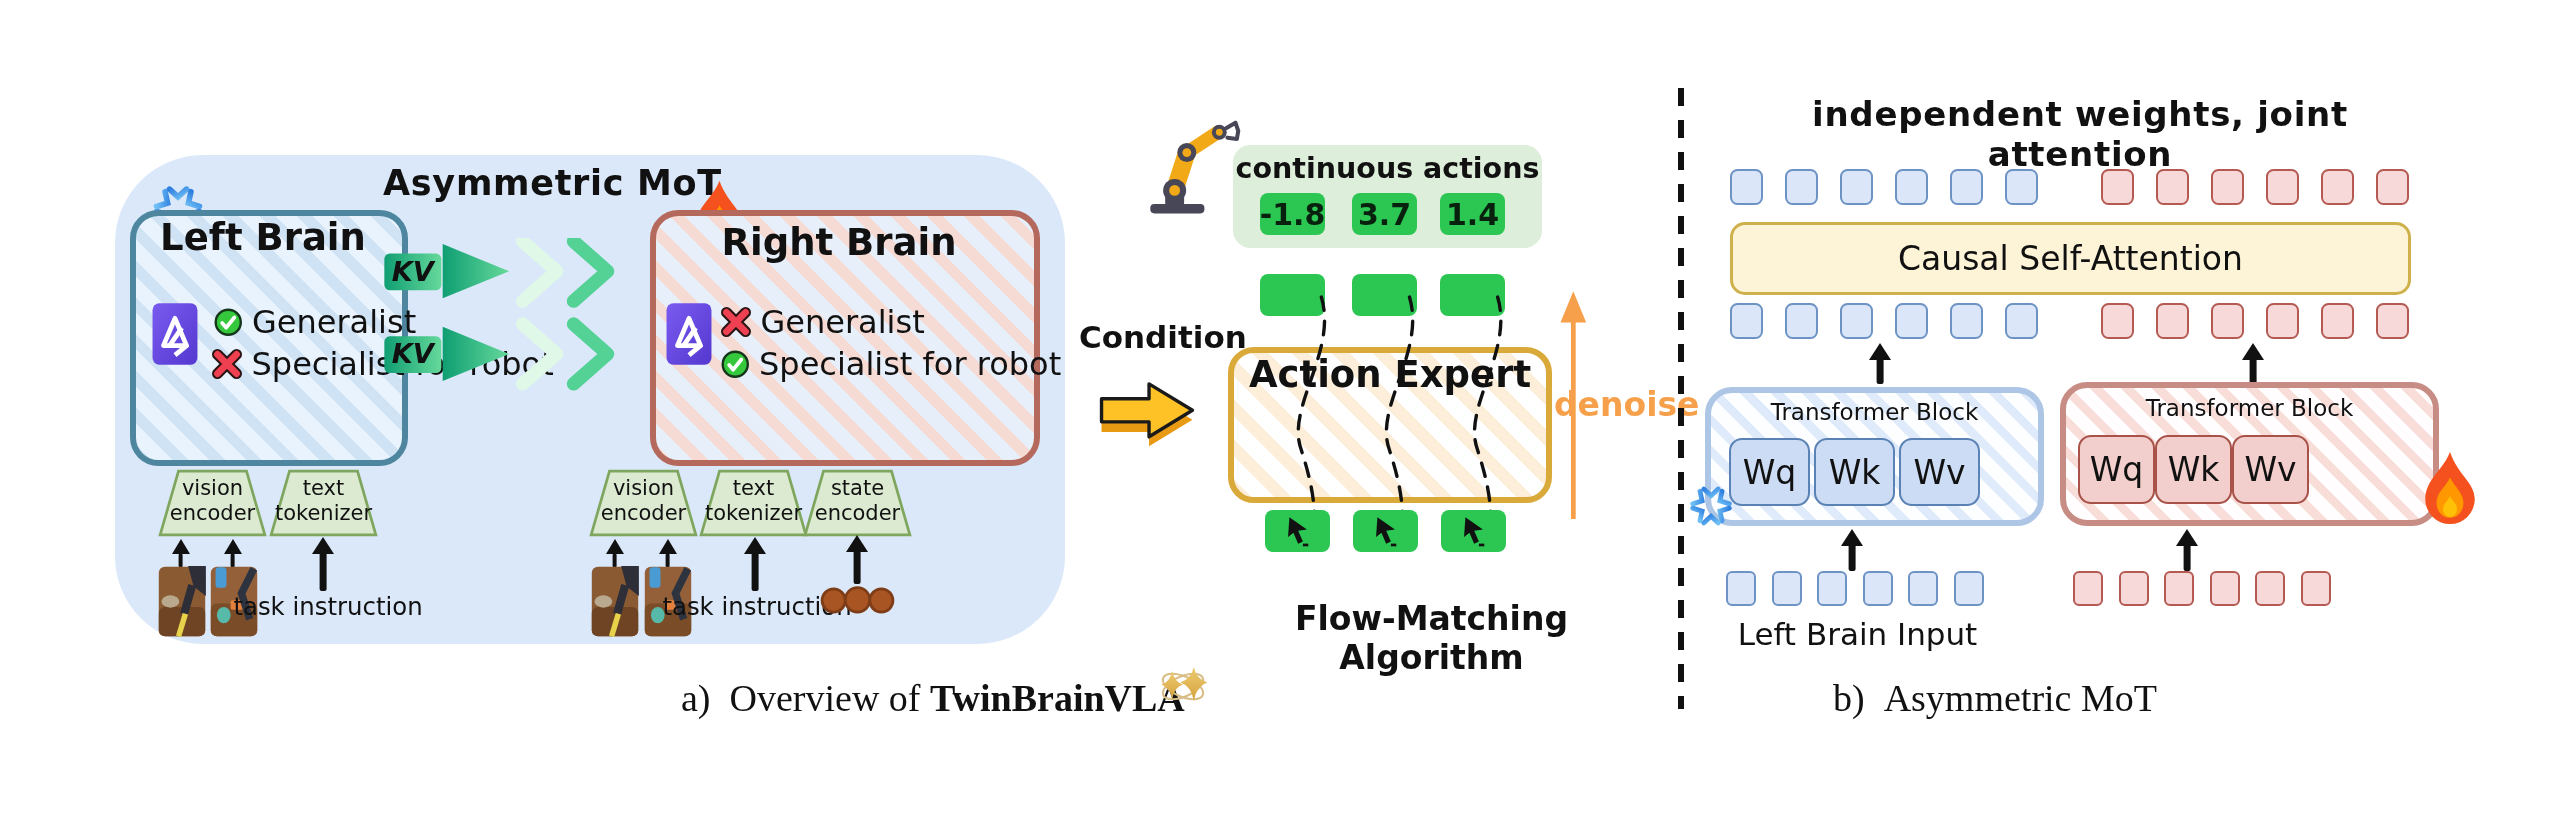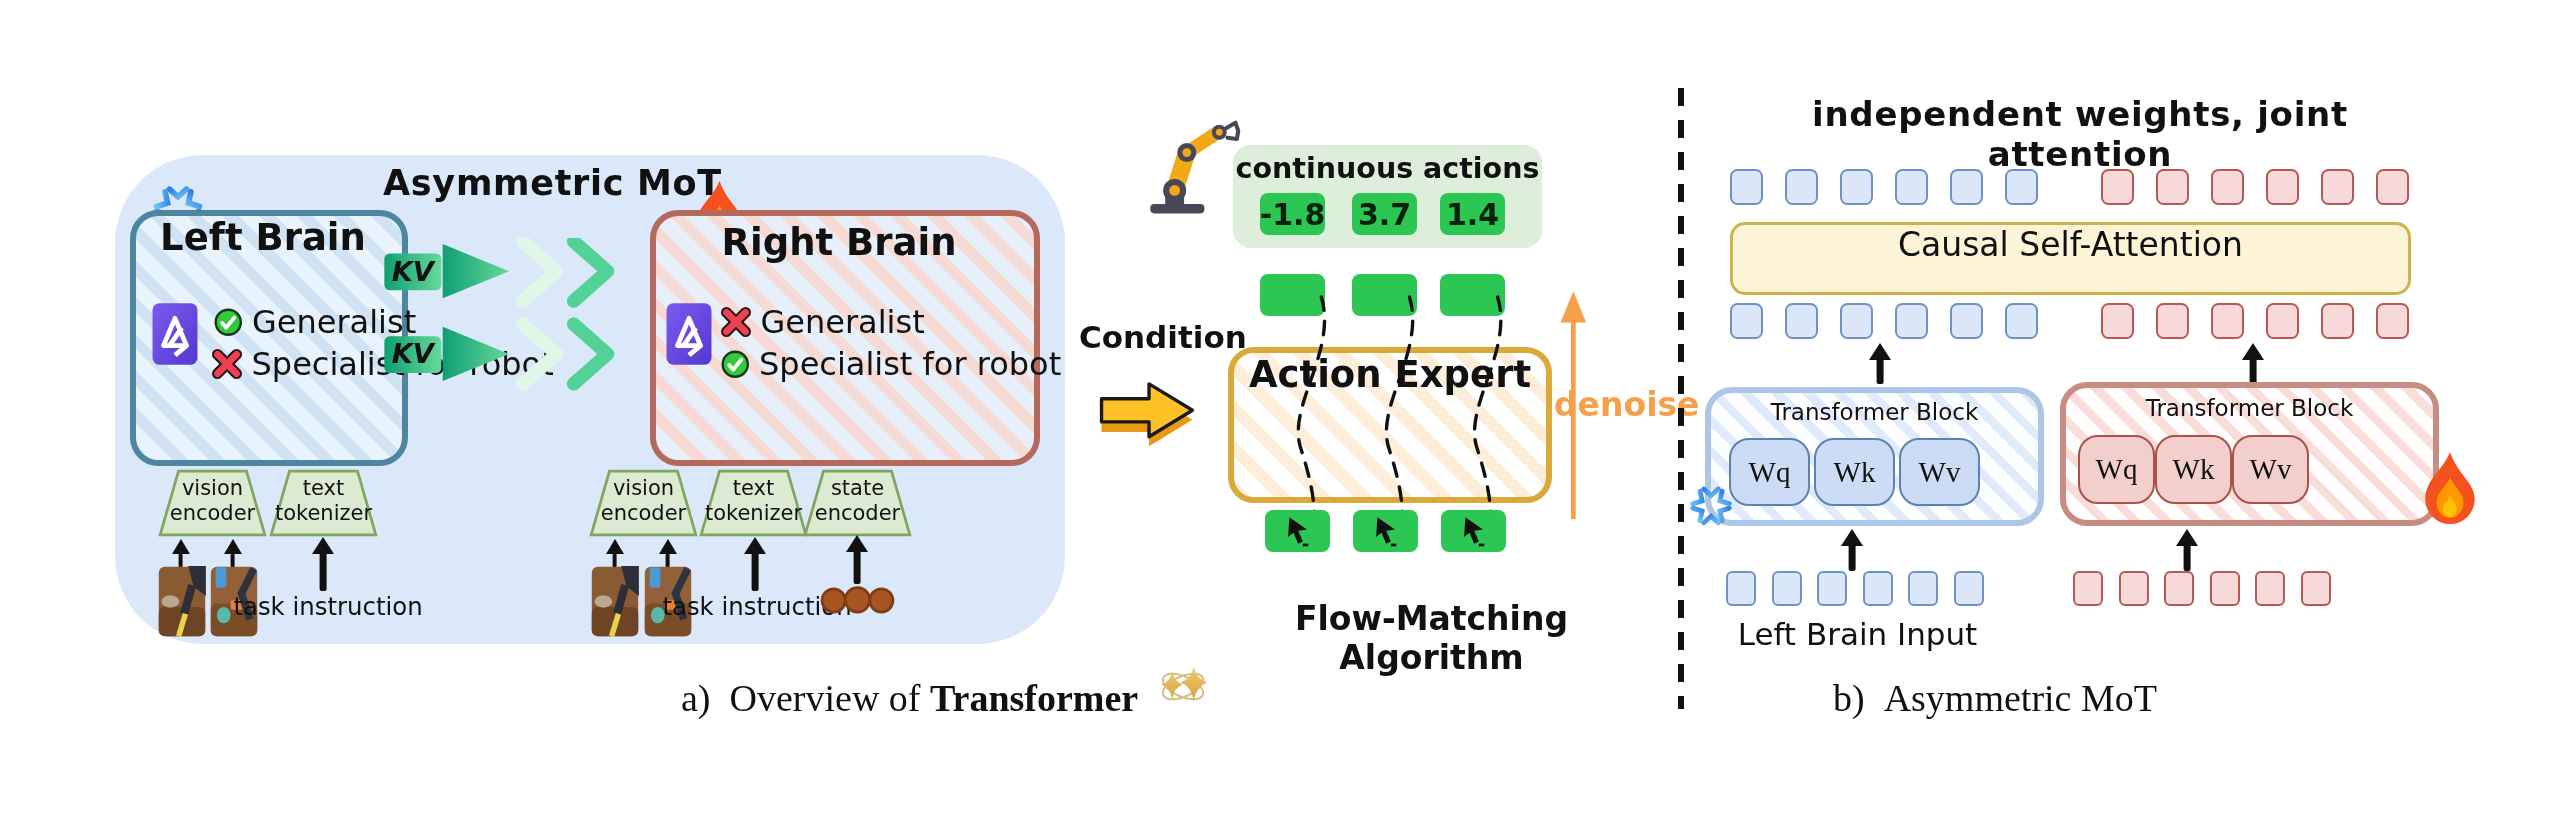--- a/index.html
+++ b/index.html
@@ -37,29 +37,29 @@
             display:flex;align-items:center;justify-content:center;font-size:30px;font-weight:600;color:#08210e;}
   .cont-box{left:1233px;top:145px;width:309px;height:103px;border-radius:17.6px;background:#ddeeda;}
   .action-expert{left:1228px;top:347px;width:312px;height:144px;border-radius:26px;border:6.1px solid #d9a93a;
       background:repeating-linear-gradient(45deg,#fdeeda 0 12.2px,#ffffff 12.2px 28.5px);
       display:flex;align-items:flex-start;justify-content:center;font-size:37px;font-weight:600;}
   .denoise{font-size:33px;font-weight:600;color:#f7a04b;}
   .divider{left:1678px;top:88px;width:6.1px;height:621px;
       background:repeating-linear-gradient(180deg,#111 0 17.6px,transparent 17.6px 32px);}
   
   .causal{left:1730px;top:222px;width:675px;height:67px;border-radius:15px;background:#fdf3d7;border:3.4px solid #cfb14c;
-      display:flex;justify-content:center;font-size:33px;font-weight:500;}
+      display:flex;align-items:center;justify-content:center;font-size:33px;font-weight:500;}
   .tblock{border-radius:27px;box-sizing:border-box;}
   .tblock.blue{left:1705px;top:387px;width:339px;height:139px;border:6.8px solid #adc6e5;
       background:repeating-linear-gradient(45deg,#dfeafa 0 8.8px,#fdfeff 8.8px 22px);}
   .tblock.red{left:2060px;top:382px;width:379px;height:144px;border:6.8px solid #c78c83;
       background:repeating-linear-gradient(45deg,#f8ddd9 0 8.8px,#fffdfd 8.8px 22px);}
   .tblock-title{font-size:23px;font-weight:500;}
   .wcell{position:absolute;display:flex;align-items:center;justify-content:center;
-         font-size:29px;font-weight:500;border-radius:20px;box-sizing:border-box;font-family:Liberation Serif, serif;}
+         font-size:33px;font-weight:500;border-radius:13px;box-sizing:border-box;}
   .wcell.b{background:#ccdcf4;border:2.7px solid #5a82b4;width:81px;height:68px;}
   .wcell.r{background:#f2cfcc;border:2.7px solid #a8524a;width:77px;height:69px;}
   .input-label{font-size:31px;font-weight:500;}
   .caption{font-family:"Liberation Serif","DejaVu Serif",serif;font-size:38px;}
   .caption b{font-weight:700;}
 </style>
 </head>
 <body>
 
 <svg width="0" height="0" style="position:absolute">
@@ -276,21 +276,21 @@
   <div class="abs task-label ctr" style="left:233px;top:592px;width:190px;">task instruction</div>
   <div class="abs task-label ctr" style="left:662px;top:592px;width:190px;">task instruction</div>
 
   <svg class="abs" style="left:820px;top:584px" width="75" height="33" viewBox="0 0 110 48">
     <circle cx="20" cy="24" r="17" fill="#a85423" stroke="#7e3d16" stroke-width="4"></circle>
     <circle cx="55" cy="23" r="18" fill="#a85423" stroke="#7e3d16" stroke-width="4"></circle>
     <circle cx="90" cy="24" r="17" fill="#a85423" stroke="#7e3d16" stroke-width="4"></circle>
   </svg>
 
   <div class="abs caption" style="left:681px;top:676px;white-space:nowrap;">
-    <span>a) Overview of </span><b>Transformer</b>
+    <span>a) Overview of </span><b>TwinBrainVLA</b>
   </div>
   <svg class="abs" style="left:1152px;top:660px" width="62" height="53" viewBox="0 0 92 78">
     <ellipse cx="46" cy="39" rx="32" ry="15" fill="none" stroke="#d8bd85" stroke-width="3" transform="rotate(-24 46 39)"></ellipse>
     <ellipse cx="46" cy="39" rx="32" ry="15" fill="none" stroke="#d8bd85" stroke-width="3" transform="rotate(24 46 39)"></ellipse>
     <path d="M30 16 Q33 32 46 36 Q33 40 30 58 Q27 40 14 36 Q27 32 30 16 Z" fill="url(#gStar)"></path>
     <path d="M62 10 Q66 28 82 33 Q66 38 62 60 Q58 38 42 33 Q58 28 62 10 Z" fill="url(#gStar)"></path>
   </svg>
 
   <svg class="abs" style="left:1130px;top:105px" width="115" height="112" viewBox="0 0 170 165">
     <rect x="30" y="146" width="80" height="14" rx="6" fill="#474757"></rect>

